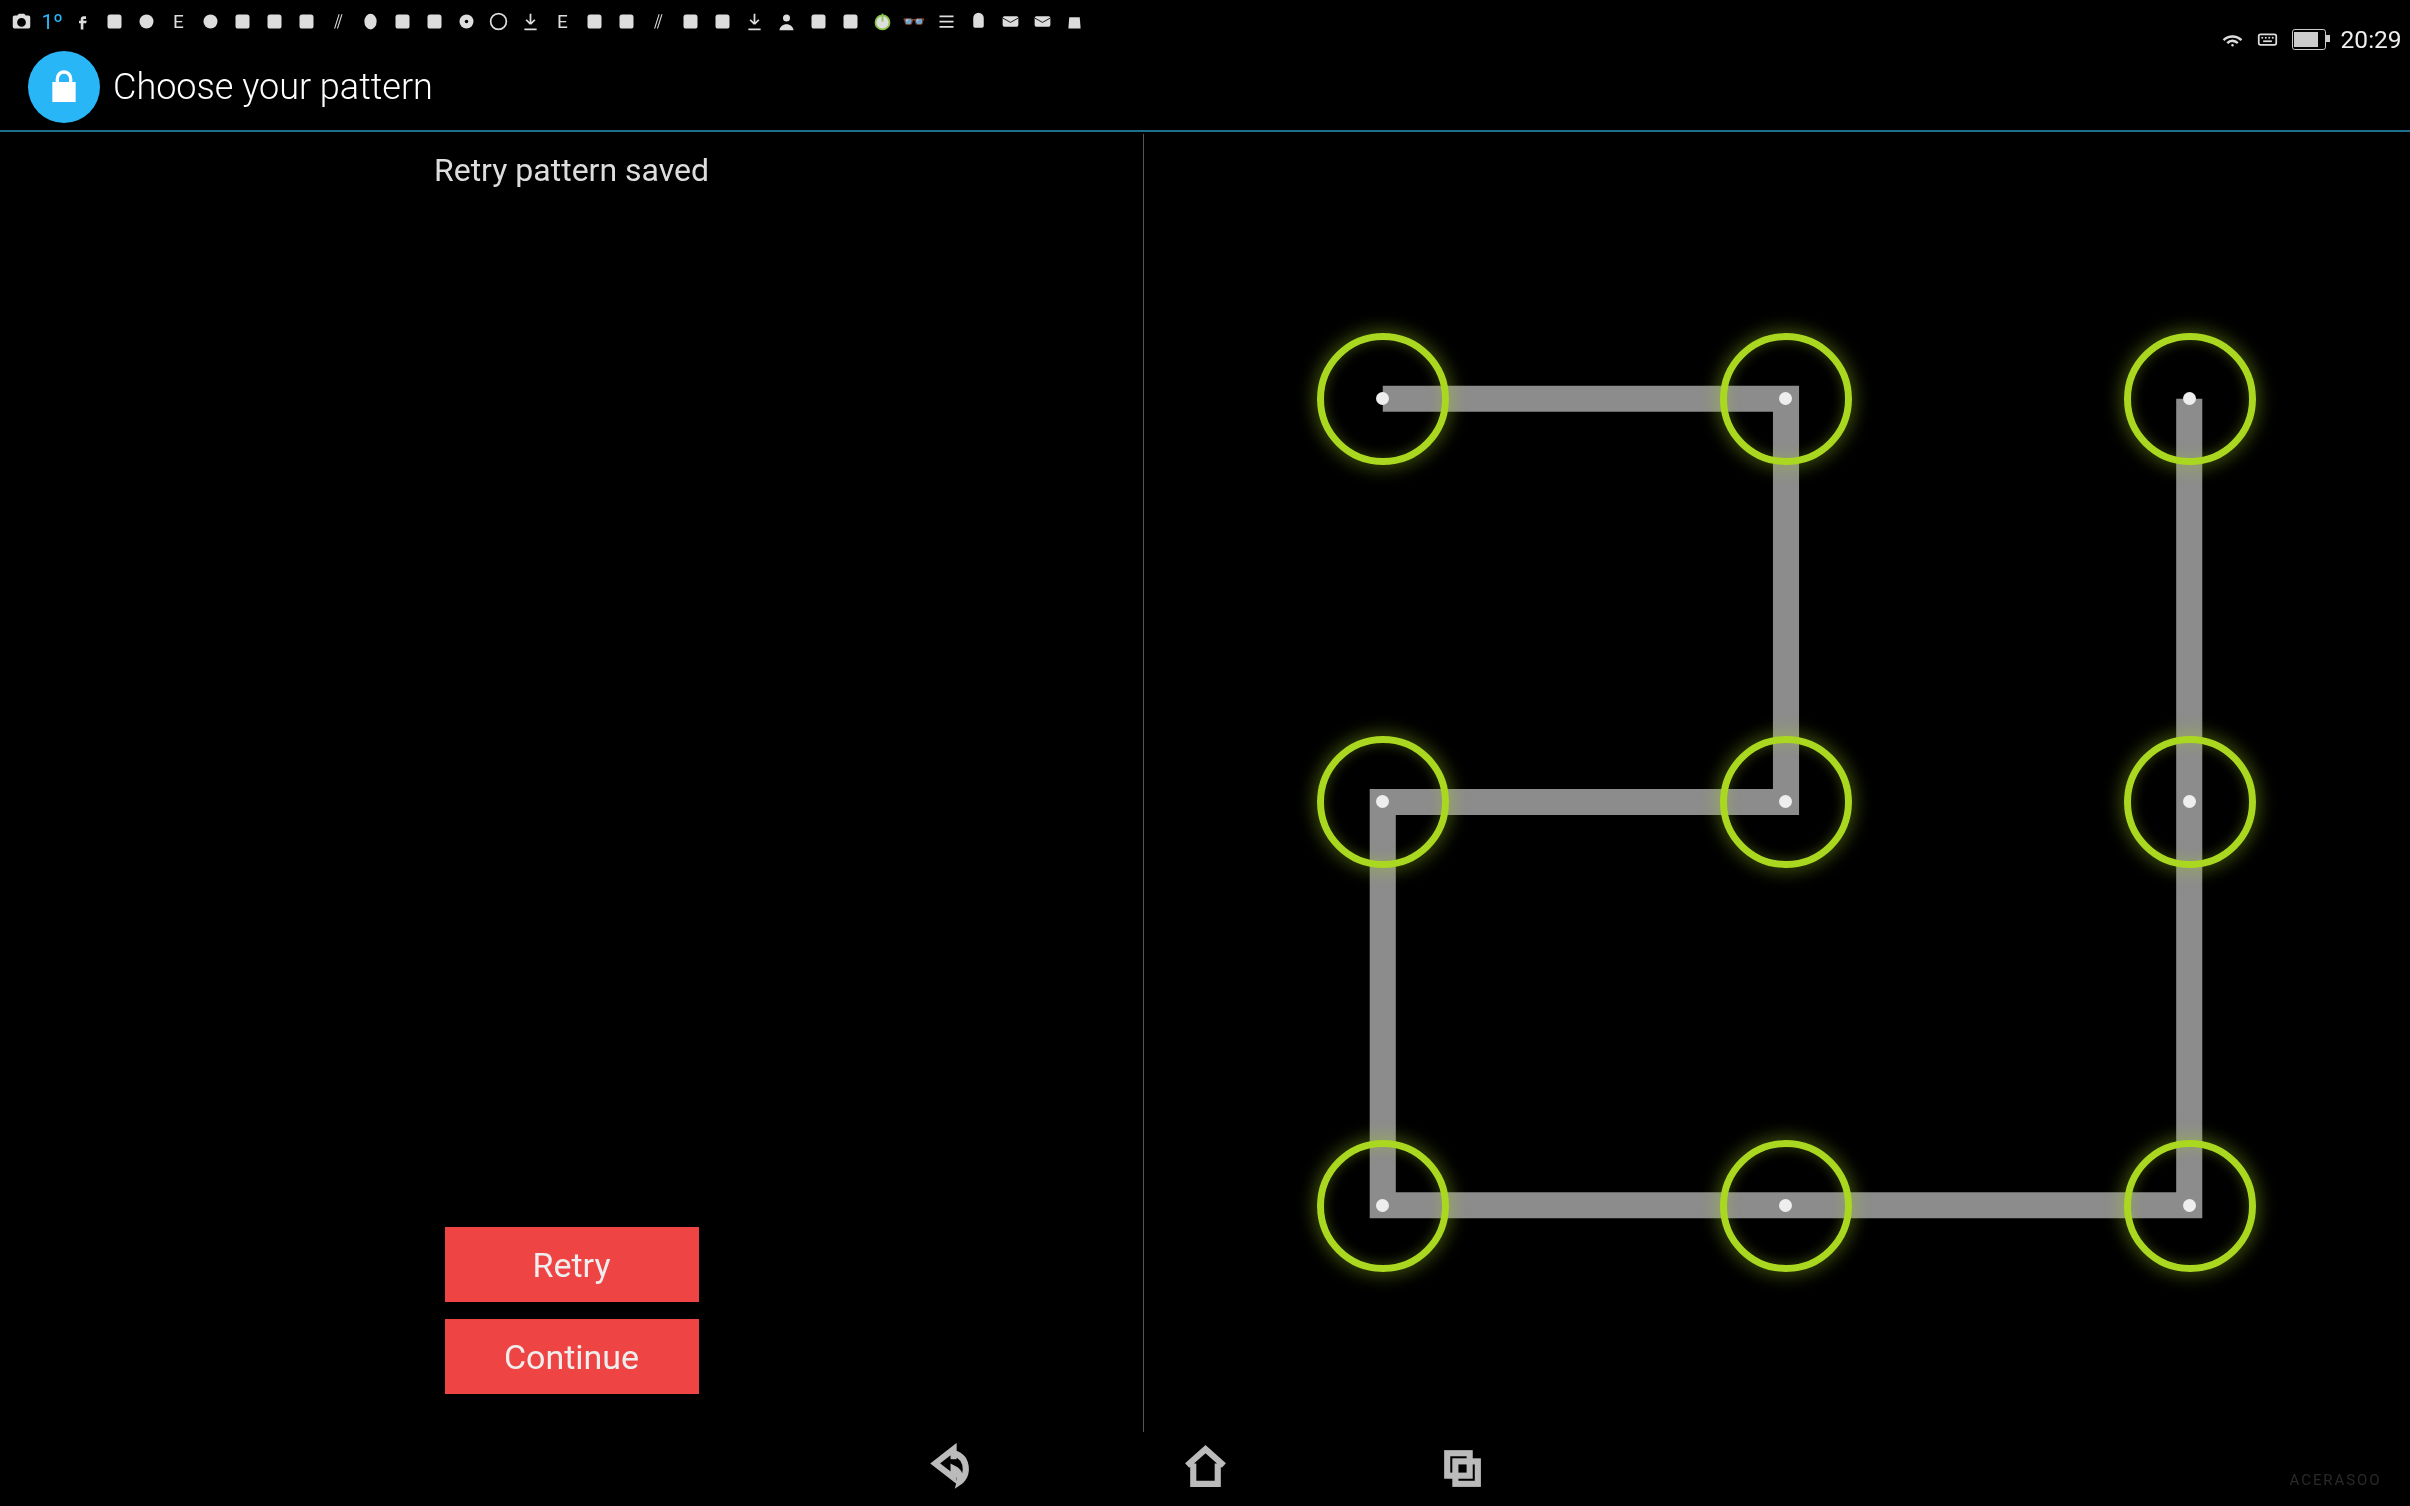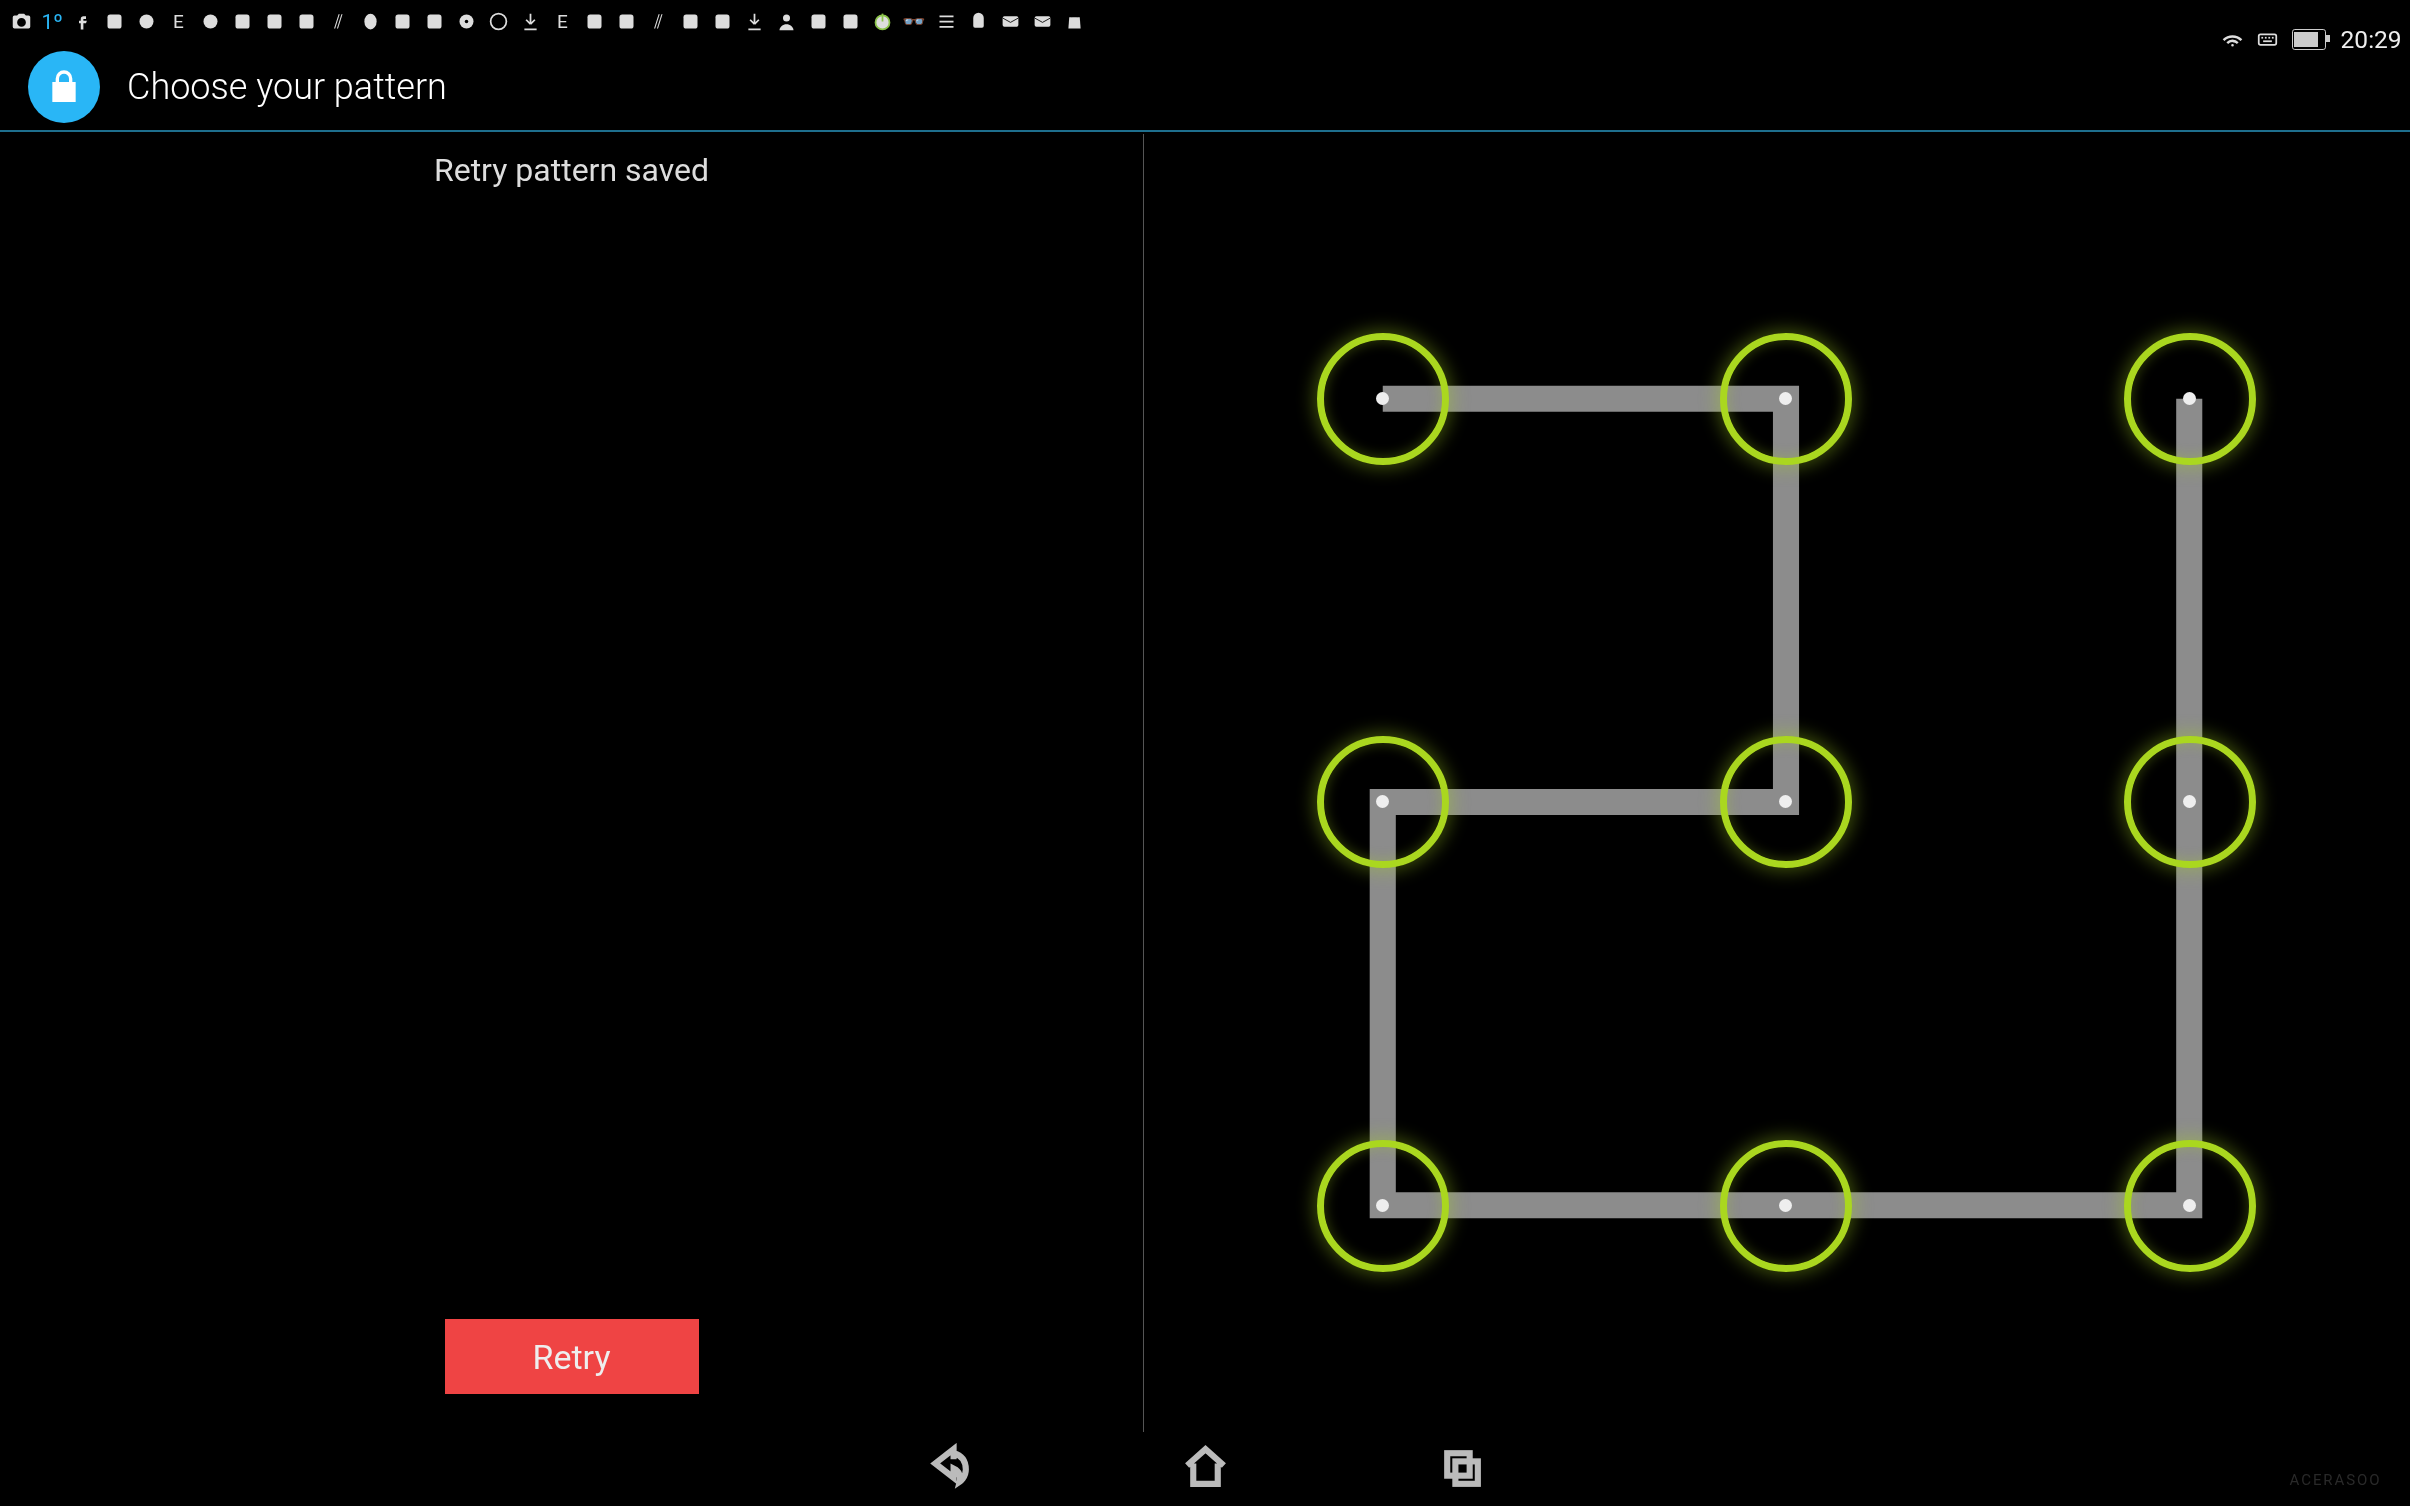--- a/index.html
+++ b/index.html
@@ -39,21 +39,21 @@
   .battery::after { content:""; position:absolute; right:-5.6px; top:4.7px; width:3.8px; height:7.5px; background:#ccc; }
   .battery .fill { position:absolute; left:1.9px; top:1.9px; bottom:1.9px; width:75%; background:#ccc; }
   .temp { color:#29b6f6; font-size:21px; }
 
   
   .titlebar {
     height: 89px;
     display: flex;
     align-items: center;
     padding-left: 28px;
-    gap: 27px;
+    gap: 13px;
     border-bottom: 2.8px solid #1e6f8e;
   }
   .lock-icon {
     width: 72px; height: 72px;
     border-radius: 50%;
     background: #29b6f6;
     display: flex; align-items: center; justify-content: center;
   }
   .lock-icon svg { width: 40px; height: 40px; fill: #fff; }
   .title-text { font-size: 36px; font-weight: 300; }
@@ -348,20 +348,21 @@
   </div>
   <div class="title-text">Choose your pattern</div>
 </div>
 
 <div class="content">
 
   <div class="left-pane">
     <div class="status-msg">Retry pattern saved</div>
     <div class="btns">
       <div class="btn">Retry</div>
+      <div class="btn">Continue</div>
     </div>
   </div>
 
   <div class="right-pane">
     <div class="pattern-area" id="pattern-area">
       <svg class="pattern-svg" id="pattern-svg" viewBox="0 0 1000 1000" preserveAspectRatio="none">
         <polyline id="pattern-line" points="160.0,160.0 500.0,160.0 500.0,500.0 160.0,500.0 160.0,840.0 500.0,840.0 840.0,840.0 840.0,160.0"></polyline>
       </svg>
 
     <div class="dot" style="left: 190px; top: 190px; border-color: rgb(170, 215, 31);"></div>

